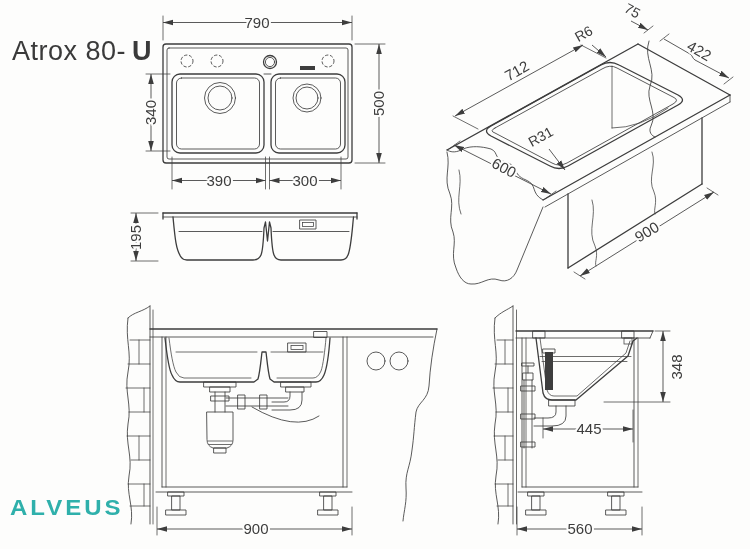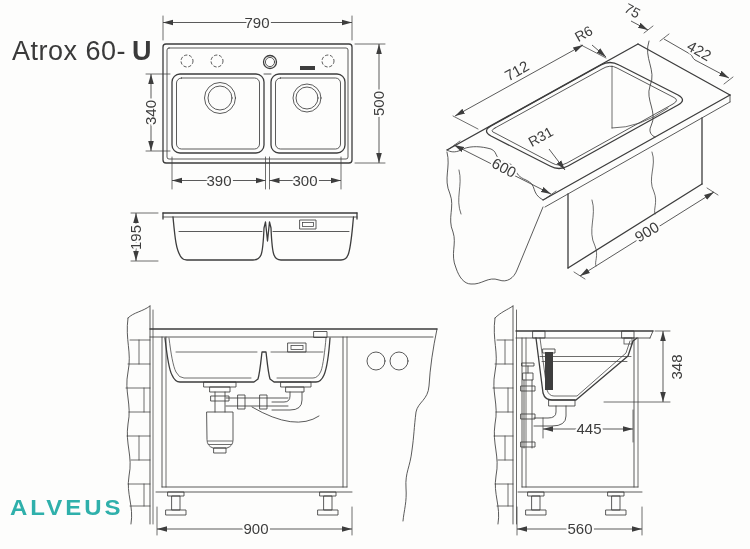--- a/index.html
+++ b/index.html
@@ -15,21 +15,21 @@
   .fill{fill:#3d3d3d;stroke:none;}
   .dt{font-family:"Liberation Sans",sans-serif;font-size:15px;fill:#3d3d3d;text-anchor:middle;
       stroke:#fdfdfc;stroke-width:4px;paint-order:stroke;stroke-linejoin:round;}
   .dr{font-family:"Liberation Sans",sans-serif;font-size:14px;fill:#3d3d3d;text-anchor:middle;}
 </style>
 </head>
 <body>
 
 <div class="canvas">
 
-  <div class="title"><span>Atrox 60-</span><b>U</b></div>
+  <div class="title"><span>Atrox 80-</span><b>U</b></div>
 
   <svg width="750" height="549" viewBox="0 0 750 549">
     <defs>
       <marker id="arr" markerWidth="11" markerHeight="8" refX="10" refY="4" orient="auto-start-reverse" markerUnits="userSpaceOnUse">
         <path d="M0,1.2 L10,4 L0,6.8 Z" fill="#3d3d3d"></path>
       </marker>
     </defs>
 
     <g>
       <g>

